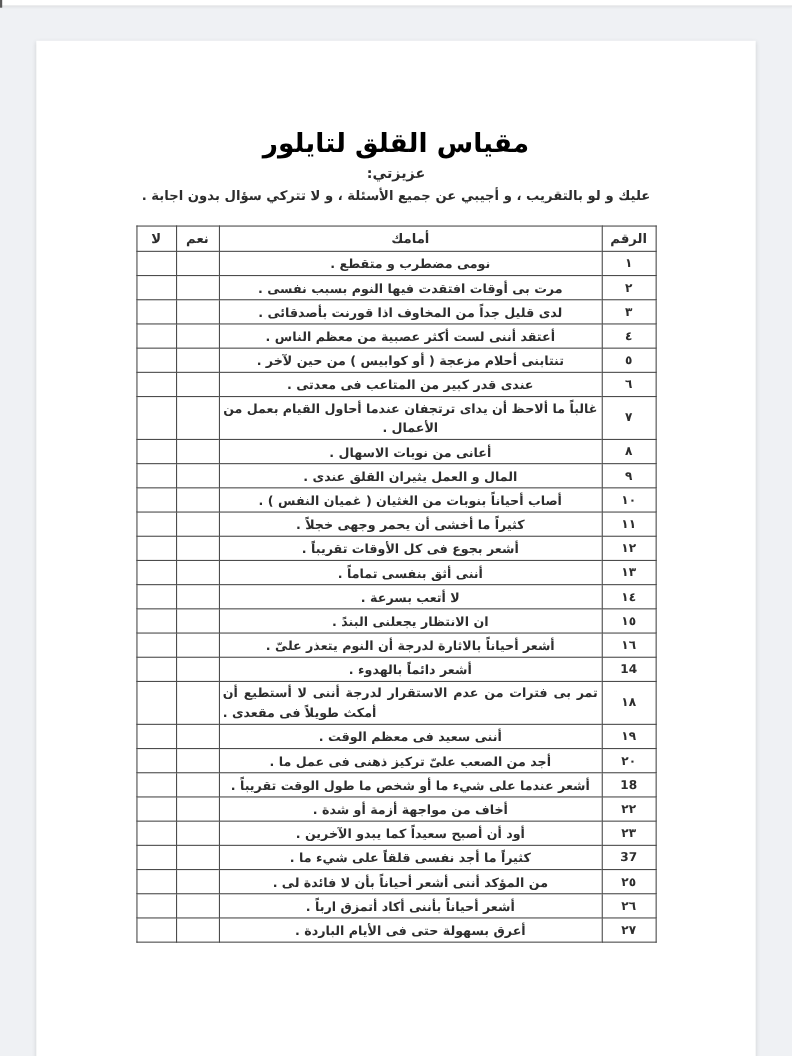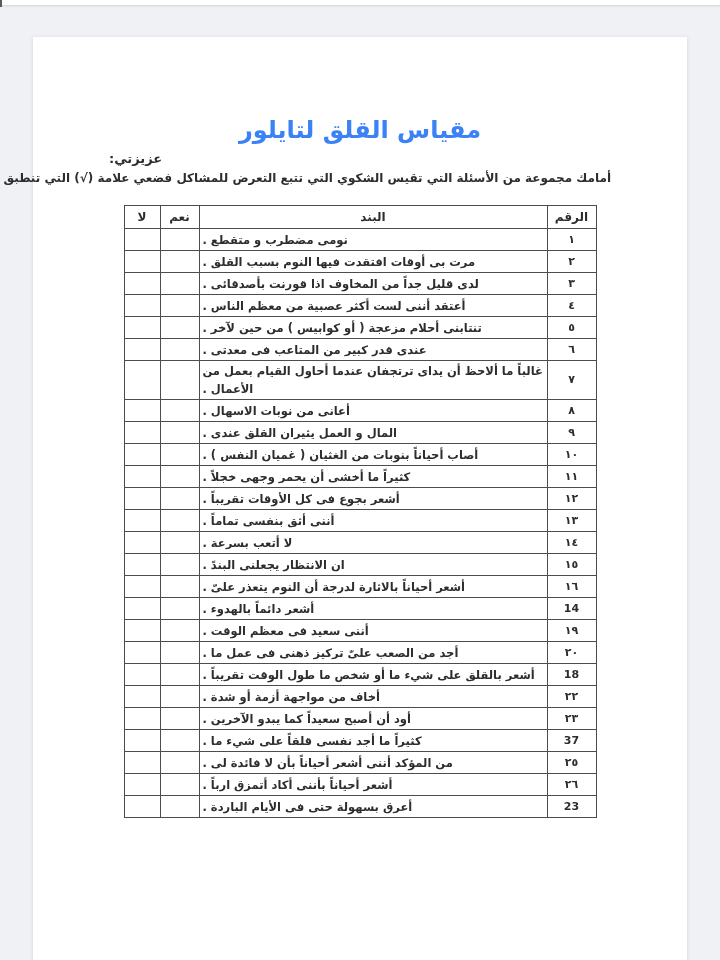--- a/index.html
+++ b/index.html
@@ -32,29 +32,29 @@
     background:var(--paper,#fff);
     box-shadow:0 1px 4px rgba(0,0,0,.13);
     padding:78px 76px 0;
     direction:rtl;
   }
   .doc-title{
     text-align:center;
     font-size:24px;
     line-height:30px;
     font-weight:bold;
-    color:#3b82f6;
+    color:#000000;
     letter-spacing:0;
   }
   .salutation{
     margin-top:6px;
     font-size:13px;
     line-height:16px;
     font-weight:bold;
-    text-align:left;
+    text-align:center;
   }
   .instructions{margin-top:1px;}
   .instr-line{
     font-size:12px;
     font-weight:bold;
     line-height:21px;
     text-align:center;
     white-space:nowrap;
   }
   table.quiz{
@@ -77,67 +77,67 @@
     font-size:12px;
     line-height:18px;
     margin-left:40px;
   }
   .quiz td{
     height:22px;
     font-size:11.5px;
     line-height:18px;
   }
   .quiz td.num{font-size:11px;}
-  .quiz td.item{text-align:left;}
+  .quiz td.item{text-align:center;}
   .quiz td.item.wrap2{
     text-align:justify;
     text-align-last:left;
   }
 </style>
 </head>
 <body>
 
 <div class="viewer-top">
   <div class="corner-tick"></div>
 </div>
 
 <div class="page">
   <h1 class="doc-title">مقياس القلق لتايلور</h1>
 
   <div class="salutation">عزيزتي:</div>
 
   <div class="instructions">
-    <div class="instr-line">أمامك مجموعة من الأسئلة التي تقيس الشكوي التي تتبع التعرض للمشاكل فضعي علامة (√) التي تنطبق</div>
+    <div class="instr-line">عليك و لو بالتقريب ، و أجيبي عن جميع الأسئلة ، و لا تتركي سؤال بدون اجابة .</div>
   </div>
 
   <table class="quiz" dir="rtl">
     <colgroup>
       <col style="width:49px">
       <col style="width:348px">
       <col style="width:39px">
       <col style="width:36px">
     </colgroup>
     <thead>
       <tr>
         <th>الرقم</th>
-        <th>البند</th>
+        <th>أمامك</th>
         <th>نعم</th>
         <th>لا</th>
       </tr>
     </thead>
     <tbody>
         <tr>
           <td class="num">١</td>
           <td class="item">نومى مضطرب و متقطع .</td>
           <td></td>
           <td></td>
         </tr>
         <tr>
           <td class="num">٢</td>
-          <td class="item">مرت بى أوقات افتقدت فيها النوم بسبب القلق .</td>
+          <td class="item">مرت بى أوقات افتقدت فيها النوم بسبب نفسى .</td>
           <td></td>
           <td></td>
         </tr>
         <tr>
           <td class="num">٣</td>
           <td class="item">لدى قليل جداً من المخاوف اذا قورنت بأصدقائى .</td>
           <td></td>
           <td></td>
         </tr>
         <tr>
@@ -218,34 +218,40 @@
           <td></td>
           <td></td>
         </tr>
         <tr>
           <td class="num">14</td>
           <td class="item">أشعر دائماً بالهدوء .</td>
           <td></td>
           <td></td>
         </tr>
         <tr>
+          <td class="num">١٨</td>
+          <td class="item wrap2">تمر بى فترات من عدم الاستقرار لدرجة أننى لا أستطيع أن أمكث طويلاً فى مقعدى .</td>
+          <td></td>
+          <td></td>
+        </tr>
+        <tr>
           <td class="num">١٩</td>
           <td class="item">أننى سعيد فى معظم الوقت .</td>
           <td></td>
           <td></td>
         </tr>
         <tr>
           <td class="num">٢٠</td>
           <td class="item">أجد من الصعب علىّ تركيز ذهنى فى عمل ما .</td>
           <td></td>
           <td></td>
         </tr>
         <tr>
           <td class="num">18</td>
-          <td class="item">أشعر بالقلق على شيء ما أو شخص ما طول الوقت تقريباً .</td>
+          <td class="item">أشعر عندما على شيء ما أو شخص ما طول الوقت تقريباً .</td>
           <td></td>
           <td></td>
         </tr>
         <tr>
           <td class="num">٢٢</td>
           <td class="item">أخاف من مواجهة أزمة أو شدة .</td>
           <td></td>
           <td></td>
         </tr>
         <tr>
@@ -266,20 +272,20 @@
           <td></td>
           <td></td>
         </tr>
         <tr>
           <td class="num">٢٦</td>
           <td class="item">أشعر أحياناً بأننى أكاد أتمزق ارباً .</td>
           <td></td>
           <td></td>
         </tr>
         <tr>
-          <td class="num">23</td>
+          <td class="num">٢٧</td>
           <td class="item">أعرق بسهولة حتى فى الأيام الباردة .</td>
           <td></td>
           <td></td>
         </tr>
       </tbody>
   </table>
 </div>
 
 </body></html>

